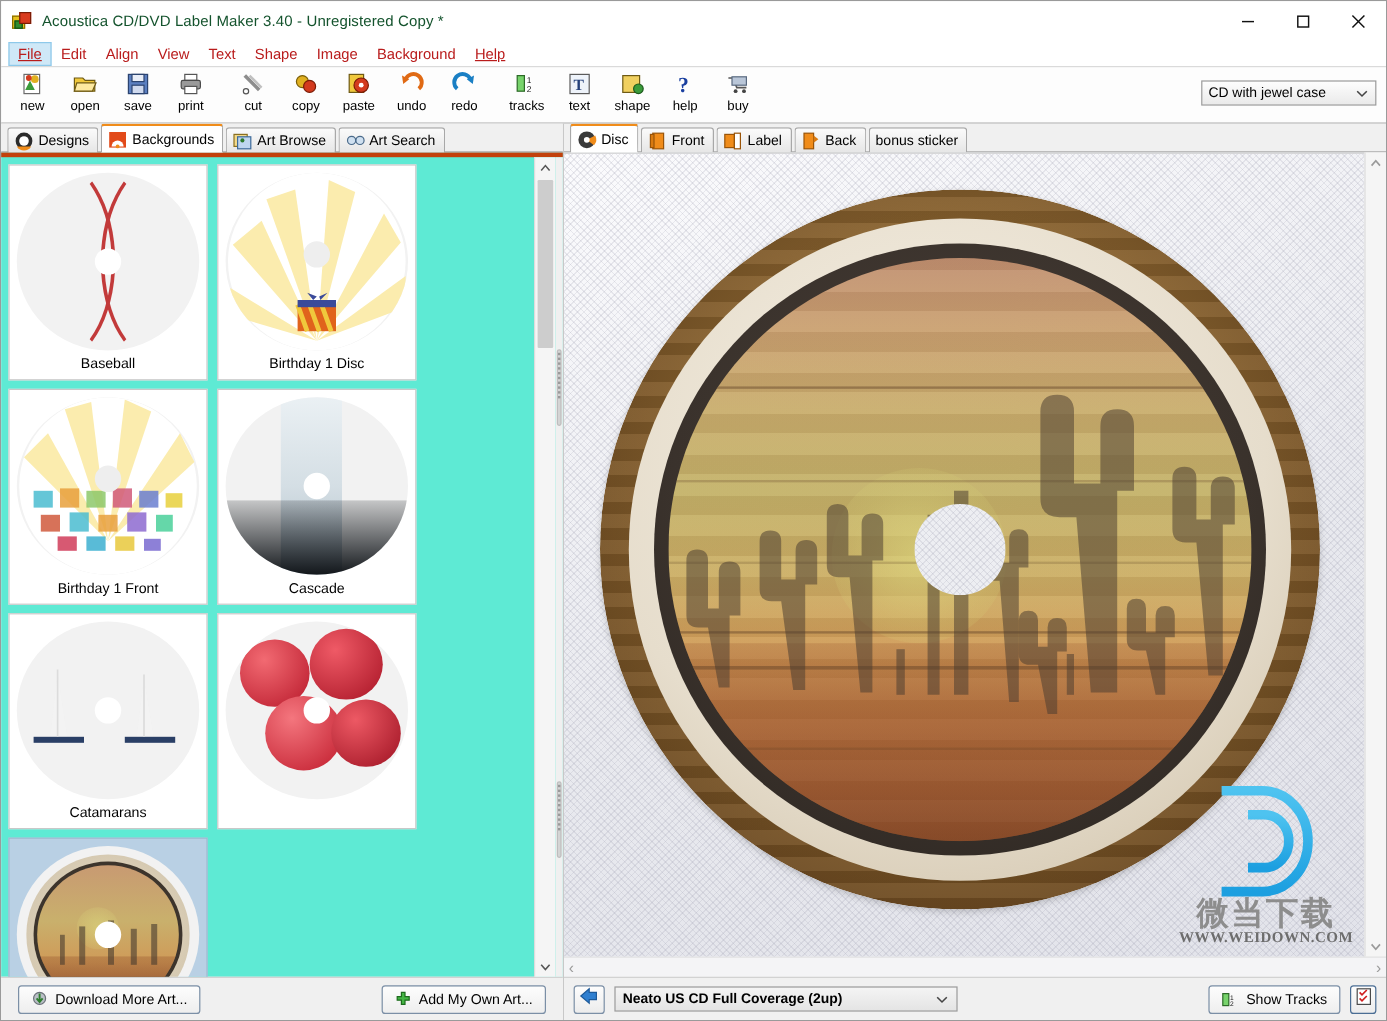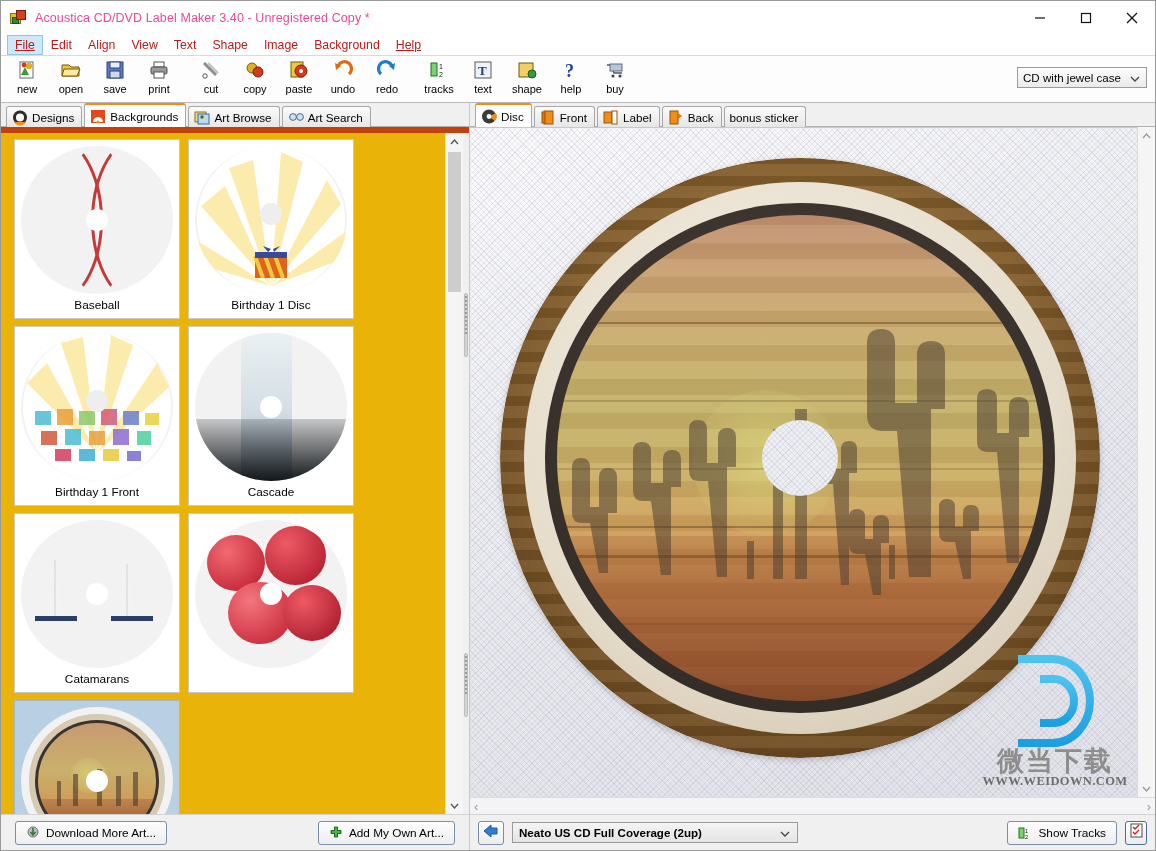--- a/index.html
+++ b/index.html
@@ -32,21 +32,21 @@
     width: 17px; height: 17px;
     margin-left: 9px; margin-right: 8px;
     position: relative;
     flex: 0 0 auto;
   }
   .title-icon .sq1 { position:absolute; left:0; top:3px; width:11px; height:11px; background:#e8c11c; border:1px solid #8a6f00;}
   .title-icon .sq2 { position:absolute; left:6px; top:0px; width:10px; height:10px; background:#d93b1e; border:1px solid #7a1c06;}
   .title-icon .sq3 { position:absolute; left:2px; top:7px; width:7px; height:7px; background:#2e8b2e; border:1px solid #14510f;}
   .title-text {
     font-size: 12.5px;
-    color: #ec4899;
+    color: #14532d;
     letter-spacing: 0.1px;
   }
   .win-btns {
     position: absolute; right: 0; top: 0;
     height: 34px; display: flex;
   }
   .win-btn {
     width: 46px; height: 34px;
     display: flex; align-items: center; justify-content: center;
     color: #1a1a1a;
@@ -103,21 +103,21 @@
     color: #000;
     margin-top: 2px;
     line-height: 12px;
     white-space: nowrap;
   }
   .tb-sep { width: 8px; }
 
   .combo-doc {
     position: absolute;
     right: 8px; top: 11px;
-    width: 130px; height: 21px;
+    width: 146px; height: 21px;
     background: linear-gradient(#fdfdfd,#eaeaea);
     border: 1px solid #9a9a9a;
     display: flex; align-items: center;
     font-size: 11.6px;
     padding-left: 5px;
     color: #000;
   }
   .combo-doc .arrow {
     position: absolute; right: 6px; top: 5px;
     width: 10px; height: 10px;
@@ -172,23 +172,22 @@
     border-top: 2px solid #f08c1a;
     font-weight: normal;
     z-index: 3;
   }
   .tabico { width: 16px; height: 15px; position: relative; flex: 0 0 auto; }
 
   .thumbs-wrap {
     flex: 1 1 auto;
     display: flex;
     min-height: 0;
-    background: #eab308;
-    border-top: 6px solid #c2410c;
-    padding-left: 7px;
+    background: #5eead4;
+    border-top: 4px solid #c2410c;
   }
   .thumbs {
     flex: 1 1 auto;
     overflow: hidden;
     padding: 6px 2px 0 6px;
     display: flex;
     flex-wrap: wrap;
     align-content: flex-start;
     gap: 7px 8px;
   }

